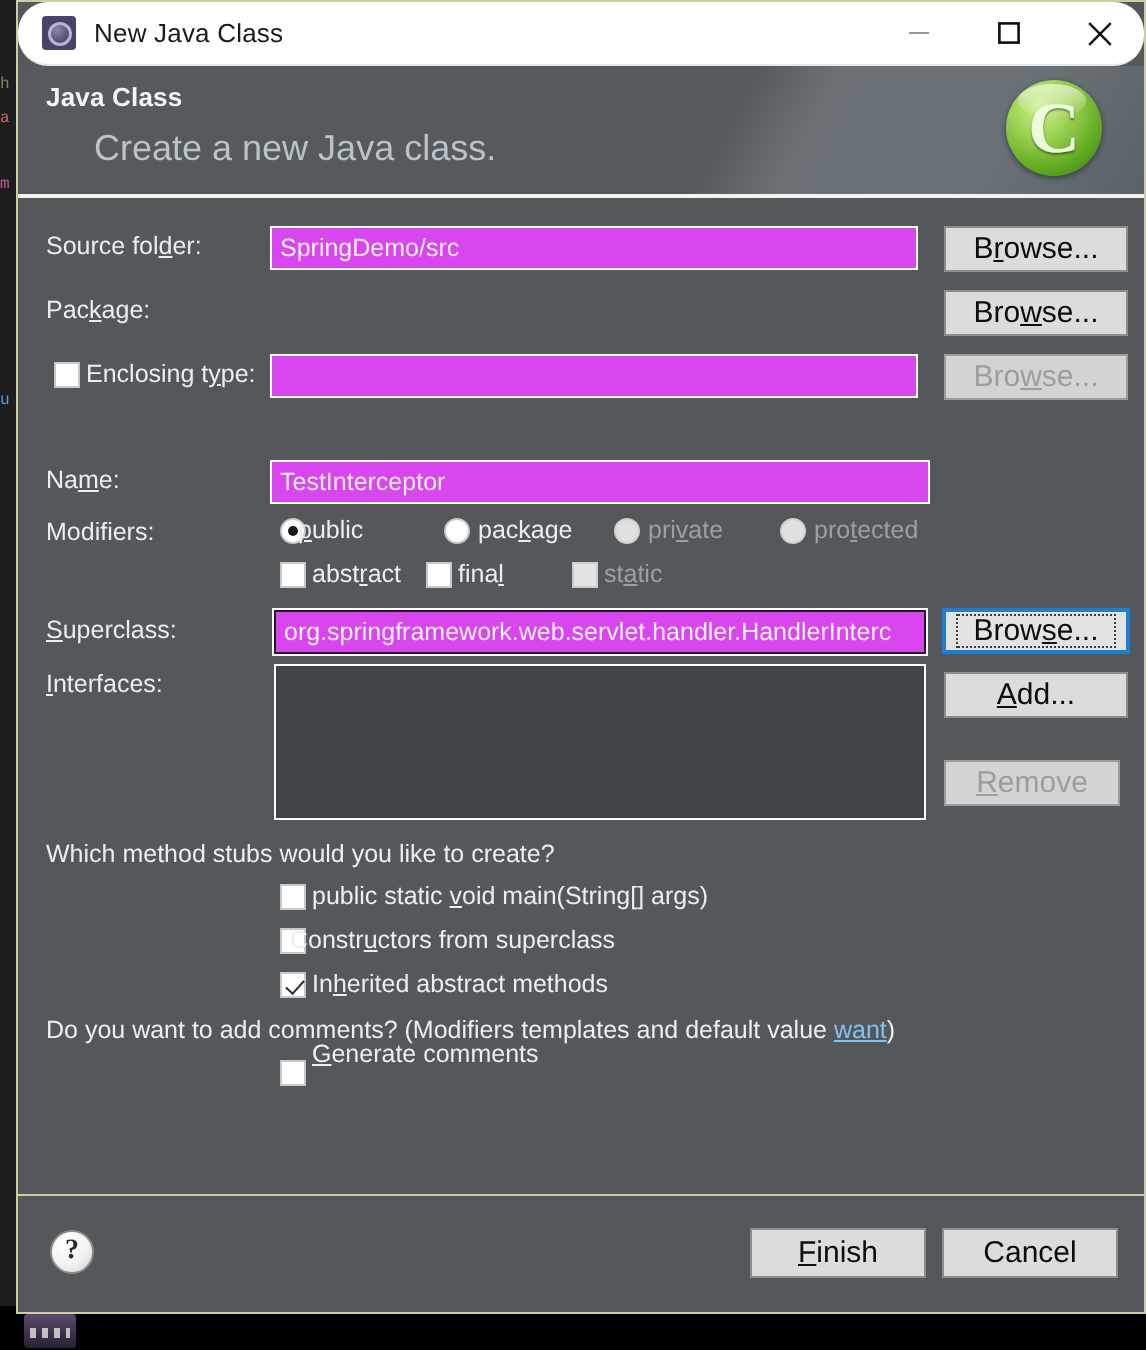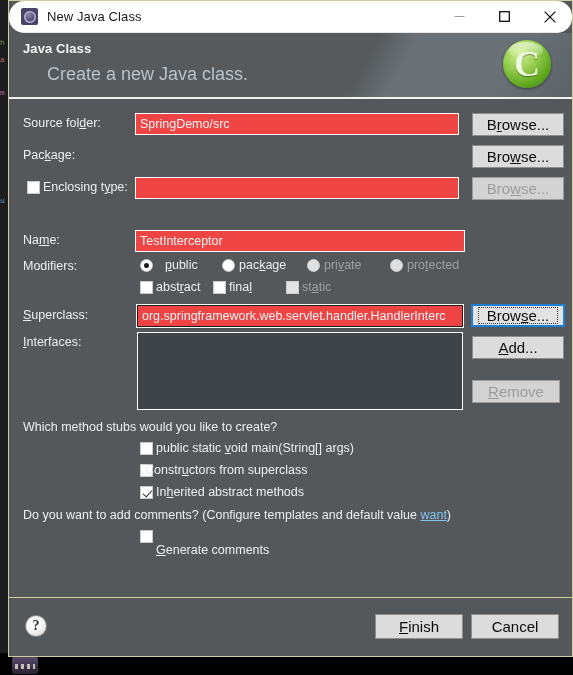--- a/index.html
+++ b/index.html
@@ -195,21 +195,21 @@
     color: #eceff0;
     white-space: nowrap;
   }
   .lbl.dim { color: #9aa0a4; }
   .u { text-decoration: underline; text-underline-offset: 1px; }
 
   .field {
     position: absolute;
     box-sizing: border-box;
     height: 22px;
-    background: #ef4444;
+    background: #d946ef;
     border: 1px solid #ffffff;
     color: #f0f3f4;
     font-size: 12.5px;
     font-family: "Liberation Sans", sans-serif;
     padding: 0 2px 0 4px;
     line-height: 20px;
     white-space: nowrap;
     overflow: hidden;
     outline: none;
   }
@@ -392,21 +392,21 @@
     <div class="btn disabled" style="left:463px; top:78px; width:92px;">
         <span>Bro<span class="u">w</span>se...</span>
       </div>
 
     <div class="lbl" style="left:14px; top:134px;">Na<span class="u">m</span>e:</div>
     <div class="field" style="left:126px; top:131px; width:330px;">TestInterceptor</div>
 
     <div class="lbl" style="left:14px; top:160px;">Modifiers:</div>
 
     <div class="rb sel" style="left:131px; top:160px;"></div>
-    <div class="lbl" style="left:156px; top:159px;"><span class="u">p</span>ublic</div>
+    <div class="lbl" style="left:140px; top:159px;"><span class="u">p</span>ublic</div>
 
     <div class="rb" style="left:213px; top:160px;"></div>
     <div class="lbl" style="left:230px; top:159px;">pac<span class="u">k</span>age</div>
 
     <div class="rb dis" style="left:298px; top:160px;"></div>
     <div class="lbl dim" style="left:315px; top:159px;">pri<span class="u">v</span>ate</div>
 
     <div class="rb dis" style="left:381px; top:160px;"></div>
     <div class="lbl dim" style="left:398px; top:159px;">pro<span class="u">t</span>ected</div>
 
@@ -438,24 +438,24 @@
 
     <div class="cb" style="left:131px; top:343px;"></div>
     <div class="lbl" style="left:147px; top:342px;">public static <span class="u">v</span>oid main(String[] args)</div>
 
     <div class="cb" style="left:131px; top:365px;"></div>
     <div class="lbl" style="left:136px; top:364px;">Constr<span class="u">u</span>ctors from superclass</div>
 
     <div class="cb checked" style="left:131px; top:387px;"></div>
     <div class="lbl" style="left:147px; top:386px;">In<span class="u">h</span>erited abstract methods</div>
 
-    <div class="qtext" style="left:14px; top:409px;"><span>Do you want to add comments? (Configure templates and default value </span><span class="link">want</span><span>)</span></div>
+    <div class="qtext" style="left:14px; top:409px;"><span>Do you want to add comments? (Modifiers templates and default value </span><span class="link">want</span><span>)</span></div>
 
     <div class="cb" style="left:131px; top:431px;"></div>
-    <div class="lbl" style="left:147px; top:444px;"><span class="u">G</span>enerate comments</div>
+    <div class="lbl" style="left:147px; top:421px;"><span class="u">G</span>enerate comments</div>
 
   </div>
 
   <div class="footer">
     <div class="help-icon">?</div>
     <div class="btn" style="left:462px; top:16px; width:88px;">
         <span>Cancel</span>
       </div>
     <div class="btn" style="left:366px; top:16px; width:88px;">
         <span><span class="u">F</span>inish</span>

